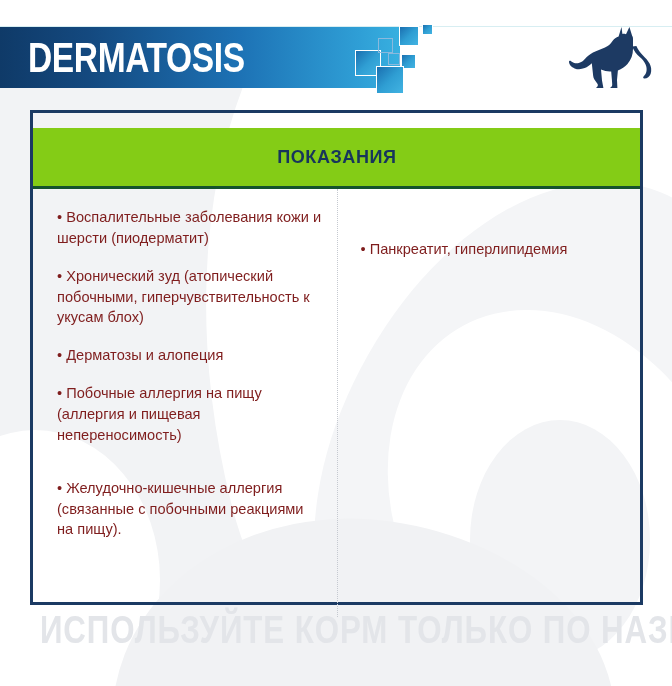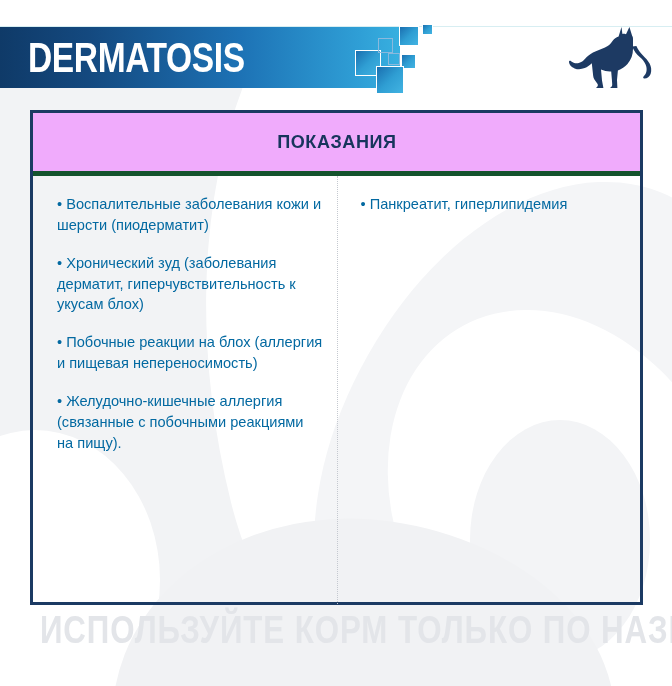--- a/index.html
+++ b/index.html
@@ -169,23 +169,24 @@
     width: 613px;
     height: 495px;
     box-sizing: border-box;
     border: 3px solid #1b3a63;
     background: transparent;
     z-index: 4;
   }
   .table-head {
     position: relative;
     height: 58px;
-    border-bottom: 5px solid #14532d;
-    background: #f0abfc;
+    border-bottom: 3px solid #14532d;
+    background: #84cc16;
     display: flex;
+    margin-top: 15px;
   }
   .th {
     flex: 1 1 50%;
     display: flex;
     align-items: center;
     justify-content: center;
     box-sizing: border-box;
   }
   .th-text {
     font-family: "Liberation Sans Narrow", "Liberation Sans", sans-serif;
@@ -215,26 +216,26 @@
     top: 0;
     bottom: 0;
     width: 0;
     border-left: 1px dotted #c5c9d0;
   }
 
   .bullet {
     font-family: "Liberation Sans", "DejaVu Sans", sans-serif;
     font-size: 14.6px;
     line-height: 1.43;
-    color: #0369a1;
+    color: #7f1d1d;
     margin: 0 0 17px 0;
     text-indent: 0;
     white-space: pre-line;
   }
-  .bullet:last-child { margin-bottom: 0; }
+  .bullet:last-child { margin-bottom: 0; margin-top: 32px; }
 
   
   .footer-note {
     position: absolute;
     left: 0;
     top: 612px;
     width: 672px;
     text-align: center;
     z-index: 3;
   }
@@ -310,22 +311,23 @@
       <div class="th">
         <span class="th-text">ПОКАЗАНИЯ</span>
       </div>
     </div>
 
     <div class="table-body">
       <div class="col-divider"></div>
 
       <div class="td td-left">
         <p class="bullet">• Воспалительные заболевания кожи и шерсти (пиодерматит)</p>
-        <p class="bullet">• Хронический зуд (заболевания дерматит, гиперчувствительность к укусам блох)</p>
-        <p class="bullet">• Побочные реакции на блох (аллергия и пищевая непереносимость)</p>
+        <p class="bullet">• Хронический зуд (атопический побочными, гиперчувствительность к укусам блох)</p>
+        <p class="bullet">• Дерматозы и алопеция</p>
+        <p class="bullet">• Побочные аллергия на пищу (аллергия и пищевая непереносимость)</p>
         <p class="bullet">• Желудочно-кишечные аллергия (связанные с побочными реакциями на пищу).</p>
       </div>
 
       <div class="td td-right">
         <p class="bullet">• Панкреатит, гиперлипидемия</p>
       </div>
     </div>
   </div>
 
   <div class="footer-note">

